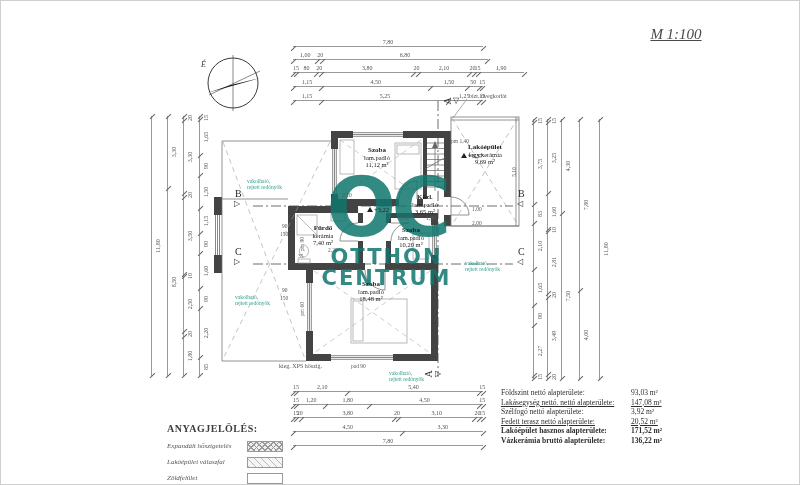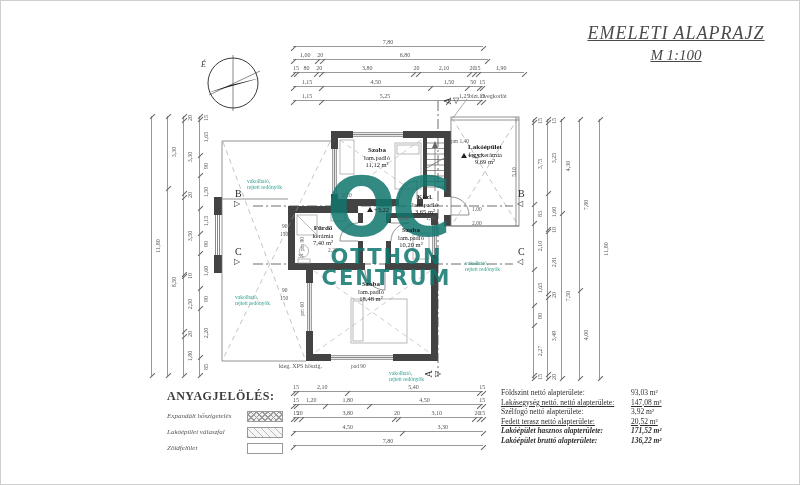--- a/index.html
+++ b/index.html
@@ -54,40 +54,40 @@
     left:-3.5px; width:7px; height:1px; background:#666; transform:rotate(-45deg); }
   .vseg::before { top:-0.5px; }
   .dim-col .vseg:last-child::after { bottom:-0.5px; }
 
   
   .smark { position:absolute; font-size:10px; color:#2a2a2a; line-height:10px; }
   .stri  { position:absolute; font-size:8px; color:#2a2a2a; line-height:8px; }
 
   
   .legend { position:absolute; left:166px; top:388px; width:130px; color:#3d3d3d; }
-  .legend-title { font-size:12px; font-weight:bold; letter-spacing:.5px; margin-bottom:4px; }
+  .legend-title { font-size:10px; font-weight:bold; letter-spacing:.5px; margin-bottom:4px;margin-top:34px; }
   .legend-item { display:flex; align-items:center; height:16px; }
   .legend-item .llabel { width:80px; font-size:7px; font-style:italic; color:#555; }
   .swatch { width:36px; height:11px; border:1px solid #999; background:#fff; }
   .pattern-crosshatch { background:
       repeating-linear-gradient(45deg,#9a9a9a 0 1px,transparent 1px 4px),
       repeating-linear-gradient(-45deg,#9a9a9a 0 1px,transparent 1px 4px),#efefef; }
   .pattern-diagonal { background:
       repeating-linear-gradient(45deg,#b9b9b9 0 1px,transparent 1px 5px),#f5f5f5; }
   .pattern-empty { background:#fff; }
   .pattern-horizontal { background:
       repeating-linear-gradient(180deg,#a5a5a5 0 1px,#e2e2e2 1px 3px); }
 
   
   .atable { position:absolute; left:500px; top:387px; width:172px; color:#2e2e2e; }
   .arow { display:flex; justify-content:space-between; font-size:7.5px; line-height:9.5px; }
   .arow .alabel { white-space:nowrap; }
   .arow .aval { width:42px; text-align:left; white-space:nowrap; }
   .arow.underline .alabel, .arow.underline .aval { text-decoration:underline; }
-  .arow.bold { font-weight:bold;font-style:italic; }
+  .arow.bold { font-weight:bold; }
 </style>
 </head>
 <body>
 
 <div class="sheet">
 
   <svg class="plan" width="800" height="485" viewBox="0 0 800 485">
     <g fill="#434343">
       <rect x="330" y="130" width="120" height="7"></rect>
       <rect x="330" y="130" width="7" height="75"></rect>
@@ -190,21 +190,20 @@
     </g>
   </svg>
 
   <div class="wm">
     <div class="wm-oc">OC</div>
     <div class="wm-line">OTTHON</div>
     <div class="wm-line">CENTRUM</div>
   </div>
 
   <div class="title-block">
-    <div class="t1">EMELETI ALAPRAJZ</div>
     <div class="t2">M 1:100</div>
   </div>
 
   <div id="rooms">
       <div class="room" style="left: 376px; top: 146px;">
         <div class="rname">Szoba</div>
         <div>lam.padló</div>
         <div>11,12 m²</div>
       </div>
       <div class="room" style="left: 484px; top: 143px;">
@@ -613,17 +612,17 @@
       </div>
       <div class="arow underline">
         <div class="alabel">Fedett terasz nettó alapterülete:</div>
         <div class="aval">20,52 m²</div>
       </div>
       <div class="arow bold">
         <div class="alabel">Lakóépület hasznos alapterülete:</div>
         <div class="aval">171,52 m²</div>
       </div>
       <div class="arow bold">
-        <div class="alabel">Lakóépület bruttó alapterülete:</div>
+        <div class="alabel">Vázkerámia bruttó alapterülete:</div>
         <div class="aval">136,22 m²</div>
       </div>
     </div>
 </div>
 
 </body></html>

